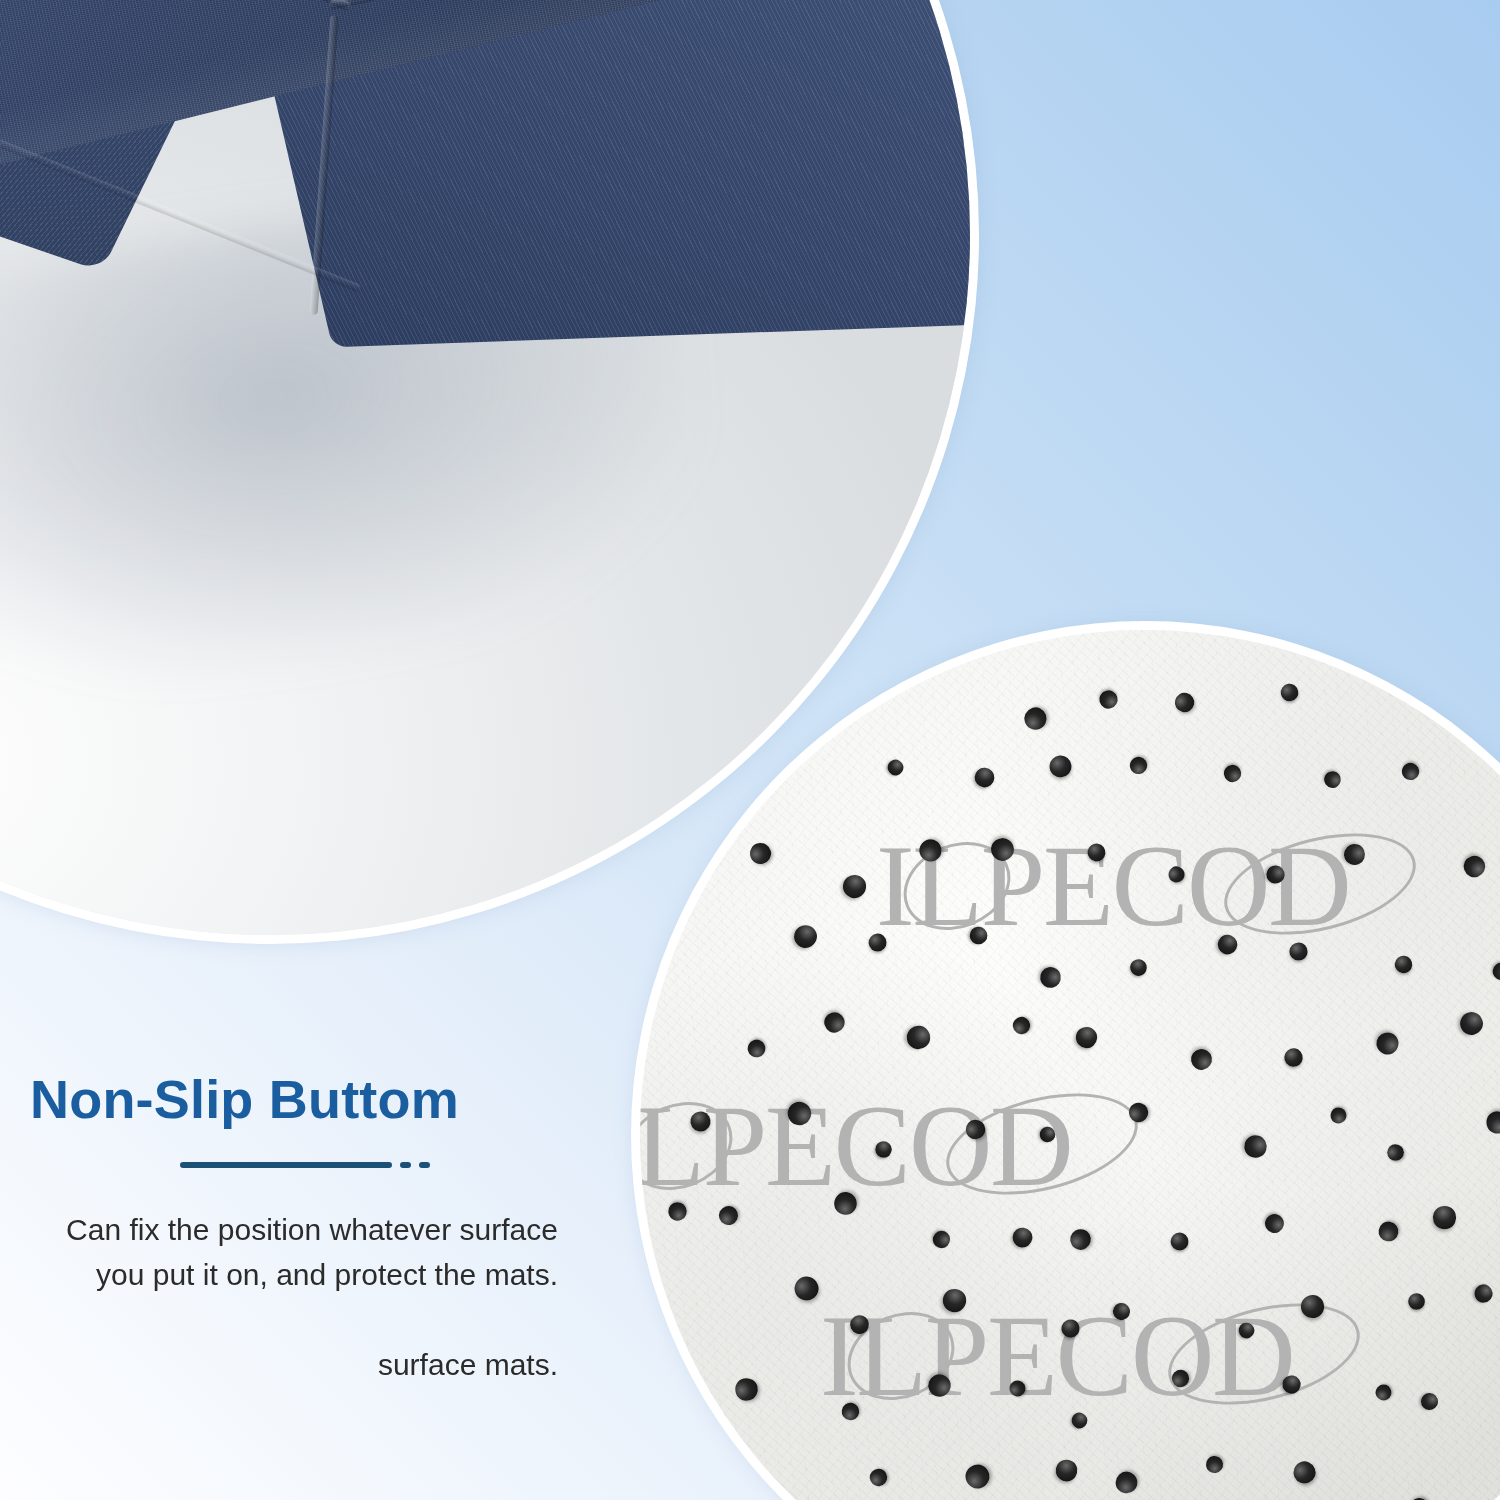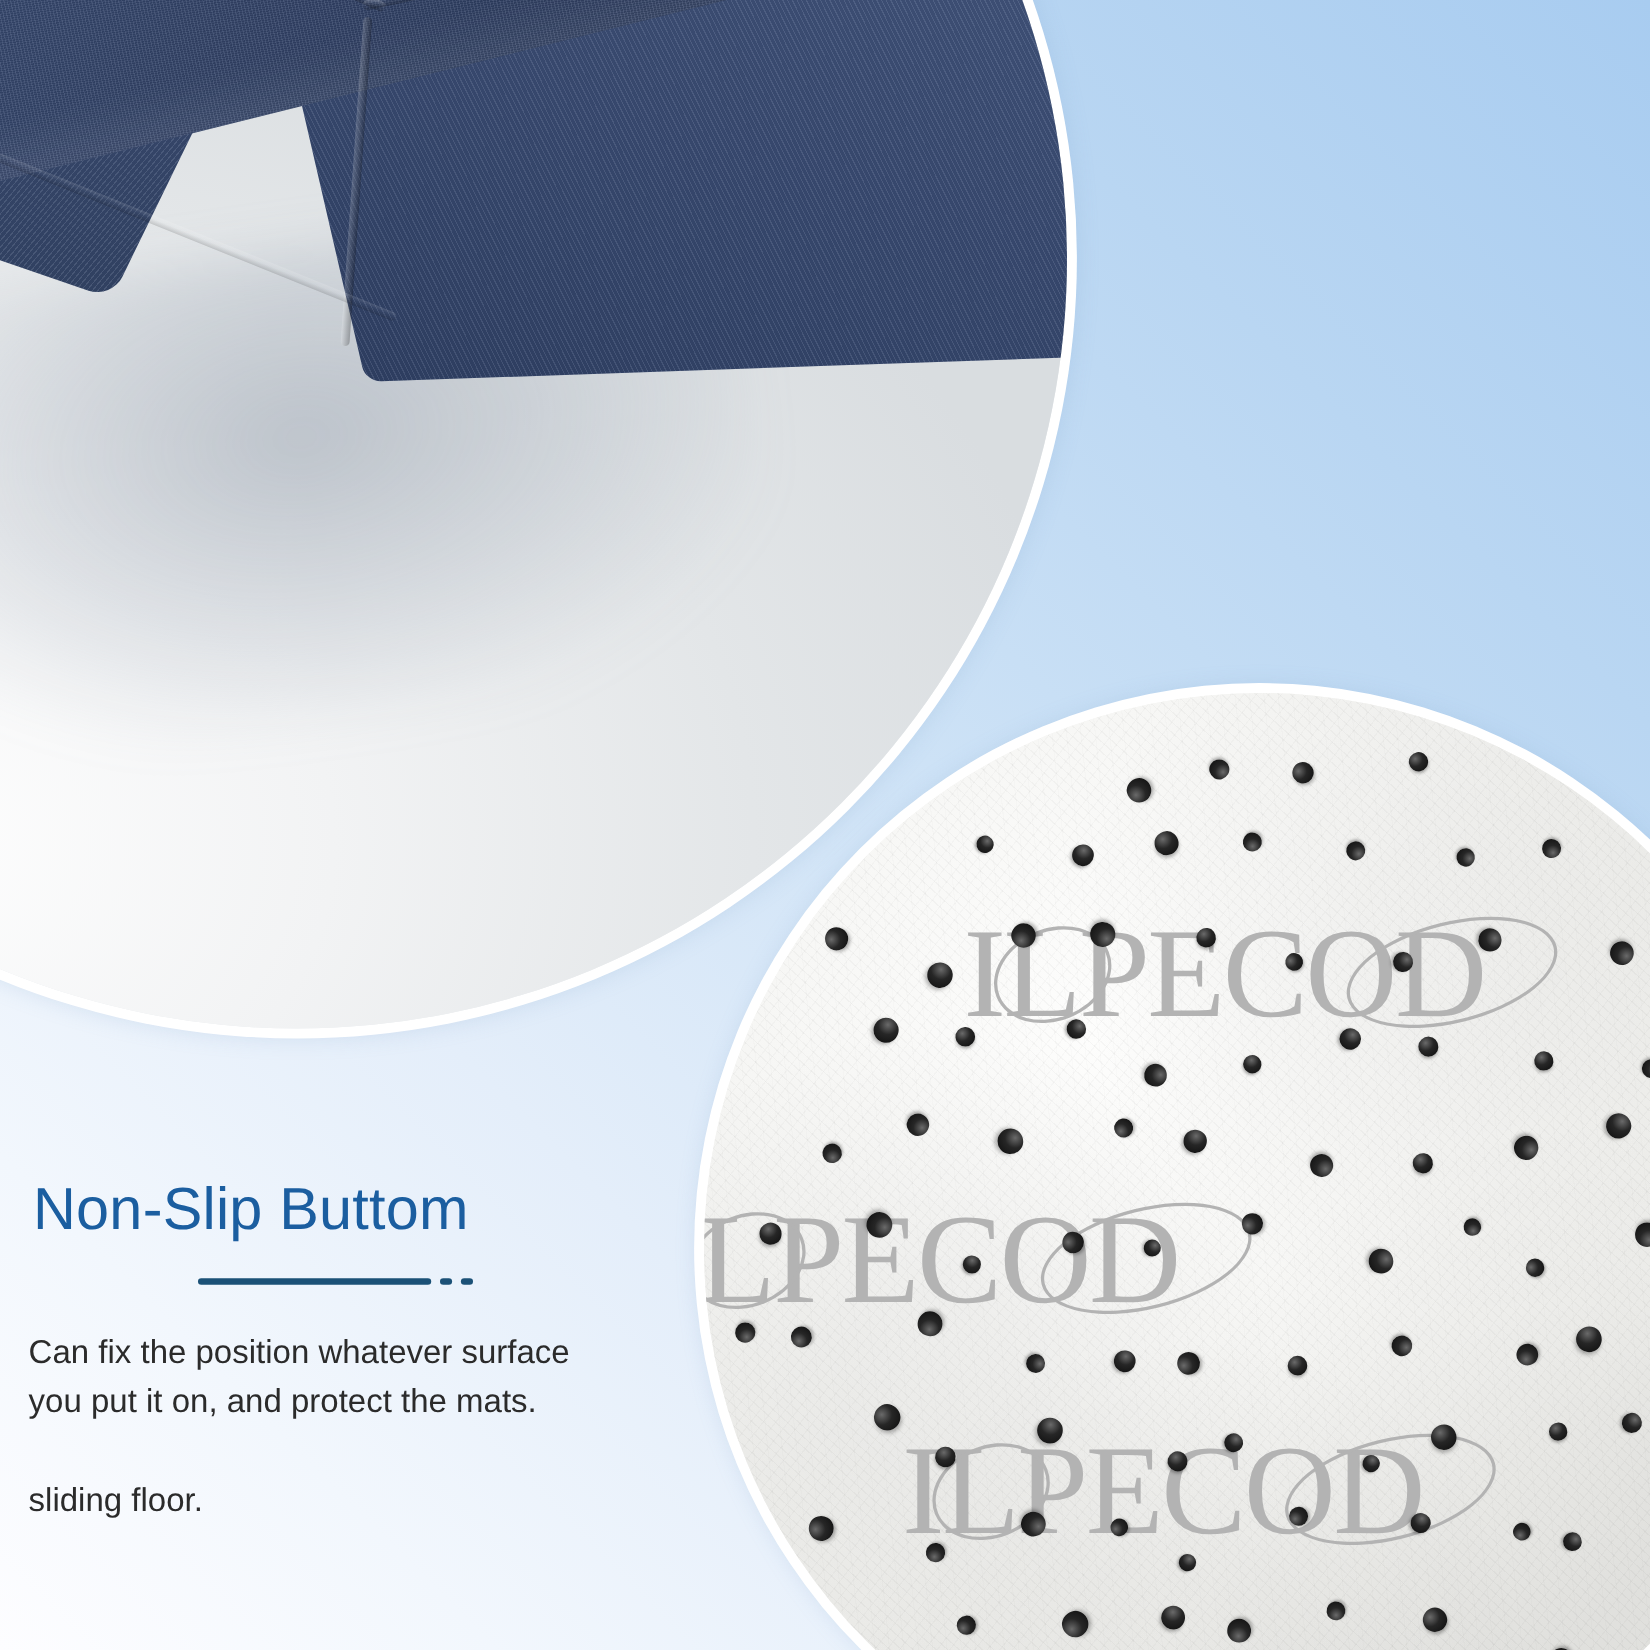--- a/index.html
+++ b/index.html
@@ -231,21 +231,21 @@
   .left-block {
     position: absolute;
     left: 14px;
     top: 1070px;
     width: 556px;
     text-align: center;
   }
   .left-title {
     color: #1b5ea0;
     font-size: 54px;
-    font-weight: normal;
+    font-weight: bold;
     line-height: 1.1;
     text-align: left;
     margin-left: 16px;
     letter-spacing: 0.2px;
   }
   .divider {
     position: relative;
     height: 24px;
     margin-top: 24px;
     margin-left: 16px;
@@ -264,21 +264,21 @@
     border-radius: 3px;
   }
   .divider .d1 { left: 370px; width: 11px; }
   .divider .d2 { left: 389px; width: 11px; }
 
   .left-body {
     margin-top: 30px;
     color: #2b2b2b;
     font-size: 30px;
     line-height: 1.50;
-    text-align: left;
+    text-align: right;
     padding: 0 12px;
   }
 </style>
 </head>
 <body>
 
 <div id="stage">
 
   <div class="circle-top">
     <div class="photo-top">
@@ -417,17 +417,17 @@
     <div class="left-title">Non-Slip Buttom</div>
     <div class="divider">
       <span class="bar"></span>
       <span class="d1"></span>
       <span class="d2"></span>
     </div>
     <div class="left-body">
       <span>Can fix the position whatever surface</span><br>
       <span>you put it on, and protect the mats.</span><br>
       <br>
-      <span>sliding floor.</span>
+      <span>surface mats.</span>
     </div>
   </div>
 
 </div>
 
 </body></html>

